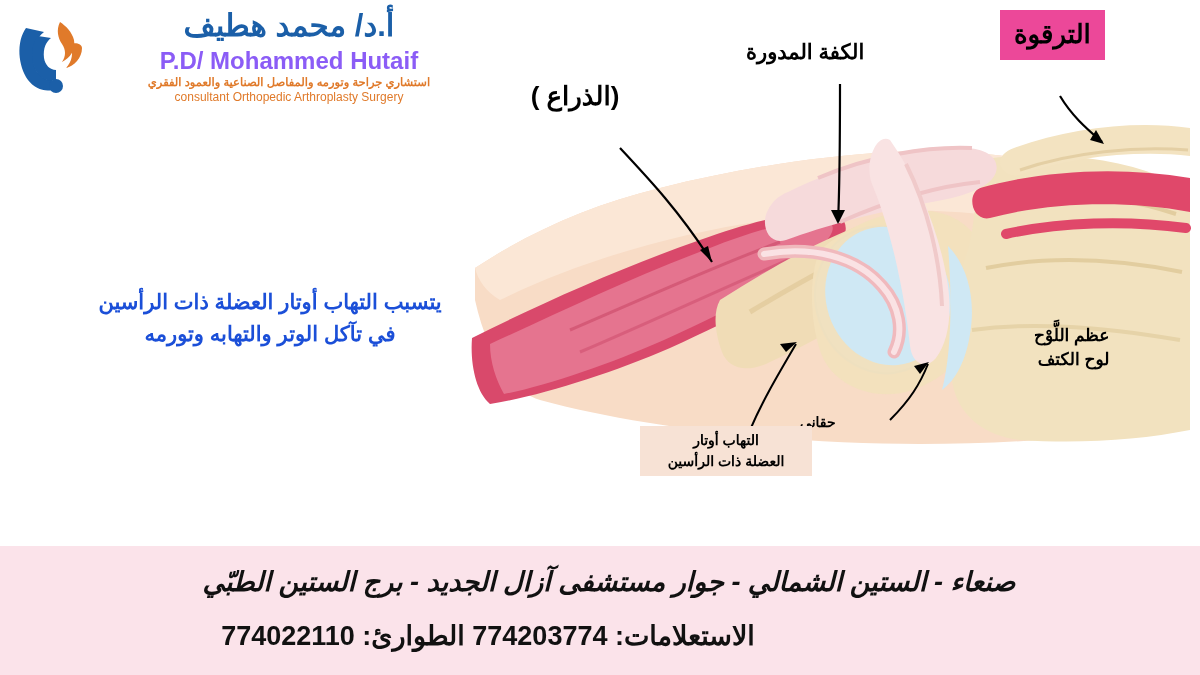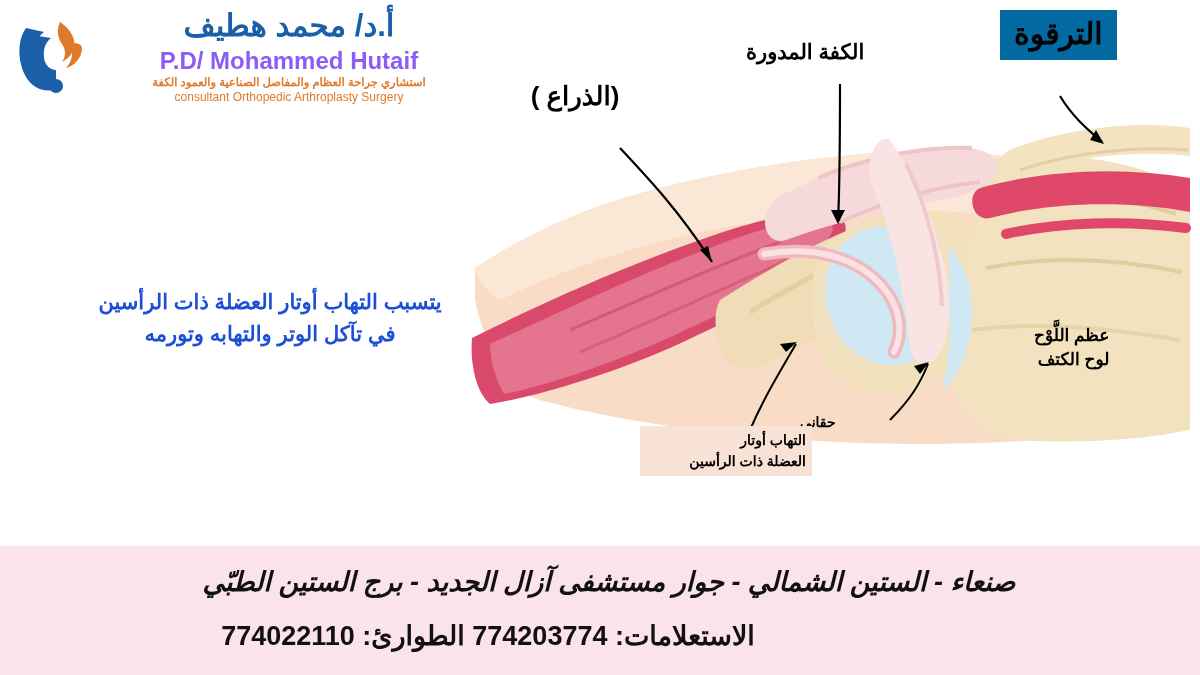--- a/index.html
+++ b/index.html
@@ -104,23 +104,23 @@
   .lbl {
     position: absolute;
     direction: rtl;
     color: #000000;
     font-weight: bold;
     white-space: nowrap;
   }
   .lbl-clavicle {
     left: 1000px;
     top: 10px;
-    background: #0369a1;
+    background: #ec4899;
     padding: 6px 14px 8px 14px;
-    font-size: 30px;
+    font-size: 26px;
     line-height: 36px;
   }
   .lbl-cuff {
     left: 746px;
     top: 38px;
     font-size: 21px;
     line-height: 28px;
   }
   .lbl-humerus {
     left: 495px;
@@ -146,21 +146,21 @@
     line-height: 20px;
   }
   .lbl-biceps {
     left: 640px;
     top: 426px;
     width: 160px;
     background: #f7e2d5;
     padding: 4px 6px;
     font-size: 14px;
     line-height: 21px;
-    text-align: right;
+    text-align: center;
   }
 
   
   .footer {
     position: absolute;
     left: 0;
     top: 546px;
     width: 1200px;
     height: 129px;
     background: #fbe3ea;
@@ -199,21 +199,21 @@
         <path d="M14 14 C4 28, 6 52, 16 66 C22 74, 32 78, 40 76 L40 66 C32 66, 24 60, 22 50 C19 36, 24 24, 32 18 Z" fill="#1b5fa8"></path>
         <path d="M26 22 C18 32, 18 50, 26 60 C31 66, 38 68, 44 66 L44 56 C38 56, 33 51, 32 44 C31 34, 34 28, 39 24 Z" fill="#1b5fa8"></path>
         <path d="M48 8 C44 16, 46 24, 50 30 C54 36, 54 42, 50 48 C58 44, 64 36, 62 26 C60 18, 54 12, 48 8 Z" fill="#e07a2a"></path>
         <path d="M58 30 C62 38, 60 48, 54 54 C62 52, 70 44, 70 34 C70 30, 64 28, 58 30 Z" fill="#e07a2a"></path>
         <circle cx="44" cy="72" r="7" fill="#1b5fa8"></circle>
       </svg>
     </div>
     <div class="logo-text">
       <div class="logo-ar">أ.د/ محمد هطيف</div>
       <div class="logo-en">P.D/ Mohammed Hutaif</div>
-      <div class="logo-sub-ar">استشاري جراحة العظام والمفاصل الصناعية والعمود الكفة</div>
+      <div class="logo-sub-ar">استشاري جراحة وتورمه والمفاصل الصناعية والعمود الفقري</div>
       <div class="logo-sub-en">consultant Orthopedic Arthroplasty Surgery</div>
     </div>
   </div>
 
   <div class="left-caption">
     <div>يتسبب التهاب أوتار العضلة ذات الرأسين</div>
     <div>في تآكل الوتر والتهابه وتورمه</div>
   </div>
 
   <div class="illustration">

